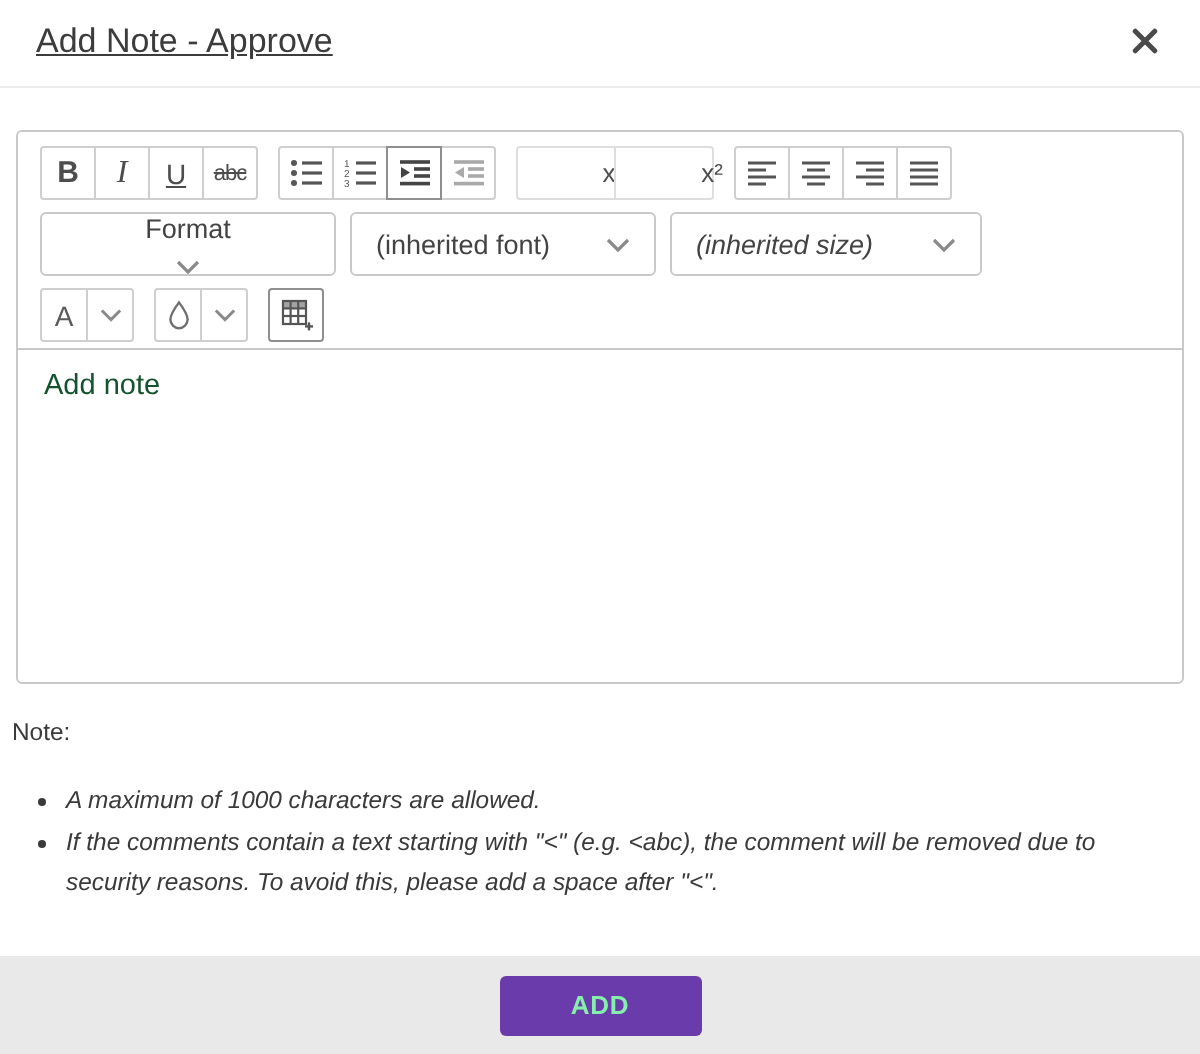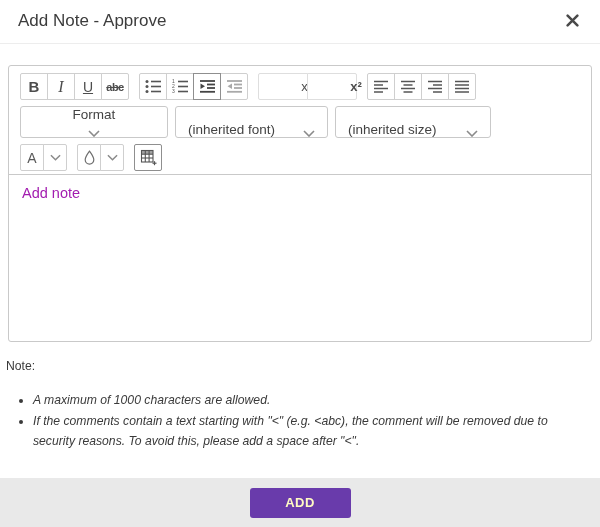--- a/index.html
+++ b/index.html
@@ -6,75 +6,75 @@
   html,body { width:600px; height:527px; }
   body {
     font-family: "Liberation Sans", sans-serif;
     background:#ffffff;
     position:relative;
     overflow:hidden;
     color:#3f3f3f;
   }
   
   .dlg-header{ position:relative; height:44px; border-bottom:1px solid #ededed; }
-  .dlg-title{ position:absolute; left:18px; top:11px; font-size:17px; color:#3c3c3c; }
+  .dlg-title{ position:absolute; left:18px; top:11px; font-size:17px; color:#3c3c3c;text-decoration:underline; }
   .dlg-close{ position:absolute; right:20px; top:12px; width:16px; height:16px; cursor:pointer;
               display:flex; align-items:center; justify-content:center; background:none; border:none; }
   
   .editor{ margin:21px 8px 0 8px; border:1px solid #c9c9c9; border-radius:3px; background:#fff; }
   .toolbar{ padding:7px 11px 3px 11px; border-bottom:1px solid #c9c9c9; }
   .tb-row{ display:flex; align-items:center; }
   .tb-row + .tb-row{ margin-top:6px; }
   .tb-group{ display:flex; }
   .tb-group + .tb-group{ margin-left:10px; }
   .tb-btn{
     width:28px; height:27px; background:#fff; border:1px solid #cfcfcf;
     display:flex; align-items:center; justify-content:center;
     margin-left:-1px; color:#4d4d4d; cursor:pointer; padding:0;
     font-family:"Liberation Sans", sans-serif;
   }
   .tb-group .tb-btn:first-child{ margin-left:0; border-radius:2px 0 0 2px; }
-  .tb-group .tb-btn:last-child{ border-radius:0 2px 2px 0;font-weight:bold; }
+  .tb-group .tb-btn:last-child{ border-radius:0 2px 2px 0; }
   .tb-group .tb-btn:only-child{ border-radius:2px; }
   .tb-btn.lite{ border-color:#dedede; }
   .tb-btn.hot{ border-color:#8f8f8f; position:relative; z-index:1; }
   .tb-btn.dim svg{ opacity:.5; }
   .b-bold{ font-weight:bold; font-size:15px; }
   .b-italic{ font-family:"Liberation Serif", serif; font-style:italic; font-size:16px; }
   .b-under{ font-size:14px; text-decoration:underline; }
   .b-strike{ font-size:11px; text-decoration:line-through; letter-spacing:-0.5px; }
   .b-sub,.b-sup{ font-size:13px;padding-left:48px; }
   .b-color{ font-size:14px; color:#5a5a5a; }
   
   .tb-select{
     height:32px; border:1px solid #c9c9c9; border-radius:3px; background:#fff;
     display:flex; align-items:center; justify-content:space-between;
     padding:0 12px; cursor:pointer; font-size:13.5px; color:#434343;
   }
-  .tb-select + .tb-select{ margin-left:7px;align-items:flex-end; }
+  .tb-select + .tb-select{ margin-left:7px; }
   .sel-format{ width:148px;flex-direction:column; }
   .sel-font{ width:153px; }
-  .sel-size{ width:156px; }
+  .sel-size{ width:156px;font-style:italic; }
   .tb-btn.narrow{ width:24px; }
   
   .edit-area{ height:166px; padding:9px 13px; cursor:text; }
-  .placeholder{ font-size:14.5px; color:#a21caf;margin-top:20px; }
+  .placeholder{ font-size:14.5px; color:#14532d;margin-top:20px; }
   
   .note-section{ margin:17px 10px 0 6px; font-size:12.2px; color:#3a3a3a; }
   .note-heading{ margin-bottom:17px; }
   .note-list{ list-style:disc; padding-left:27px; font-style:italic; }
   .note-list li{ line-height:1.7; max-width:560px; }
   
   .dlg-footer{
     position:absolute; left:0; bottom:0; width:600px; height:49px;
     background:#e9e9e9; display:flex; align-items:center; justify-content:center;
   }
   .add-btn{
     width:101px; height:30px; border:none; border-radius:3px;
-    background:#693bab; color:#fef9c3; font-weight:bold; font-size:13px;
+    background:#693bab; color:#86efac; font-weight:bold; font-size:13px;
     letter-spacing:.4px; cursor:pointer; font-family:"Liberation Sans", sans-serif;
   }
   .icon{ display:inline-flex; }
 </style>
 </head>
 <body>
 
 <div class="dlg-header">
   <div class="dlg-title">Add Note - Approve</div>
   <button class="dlg-close">

